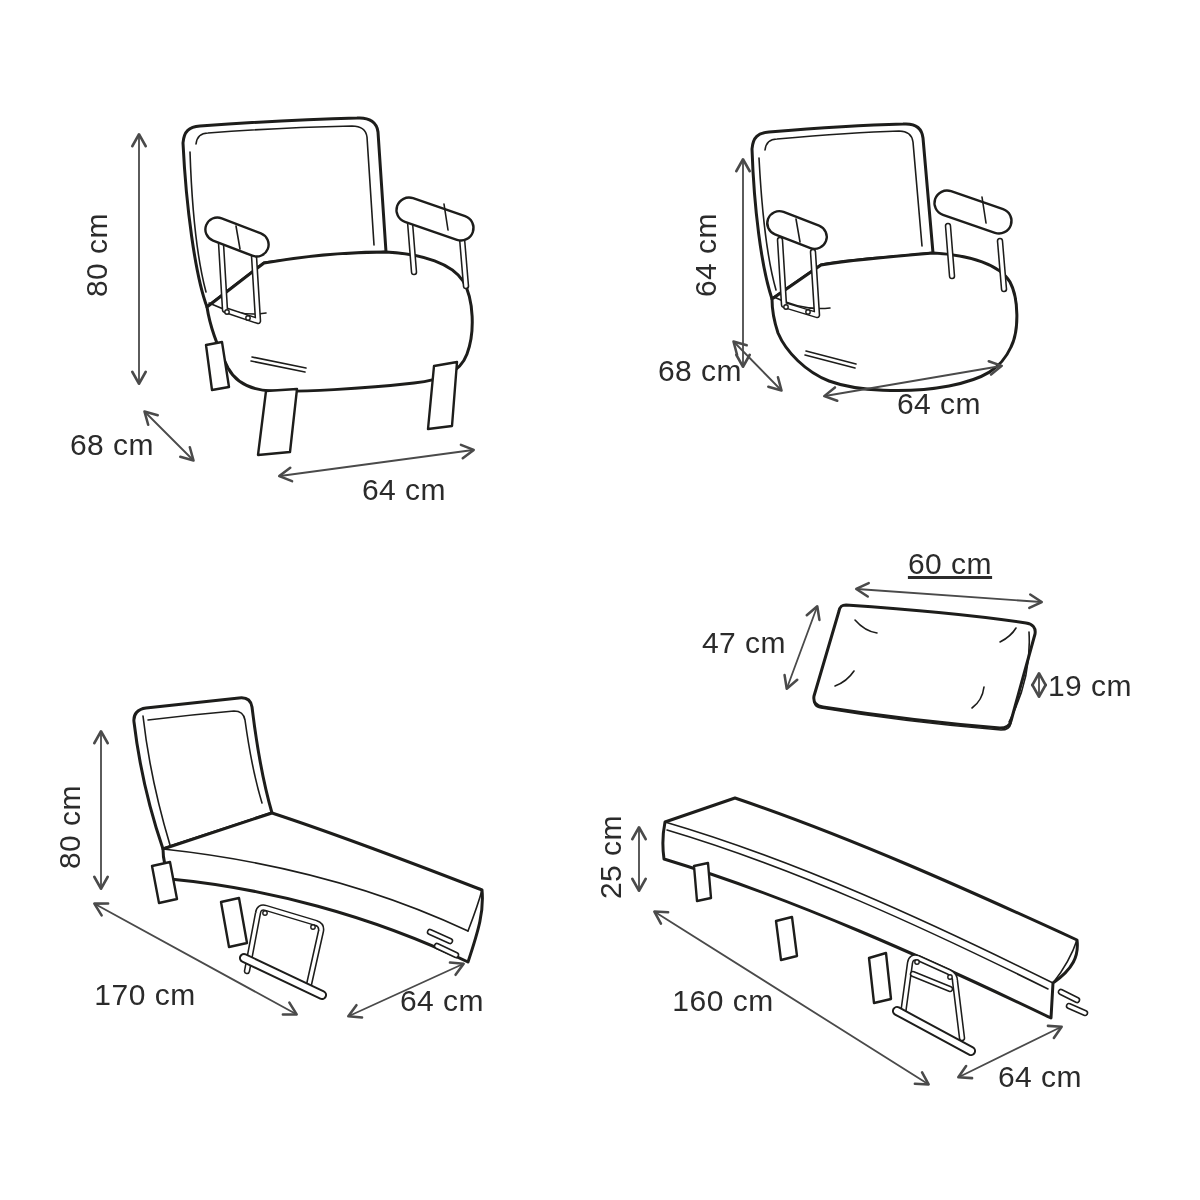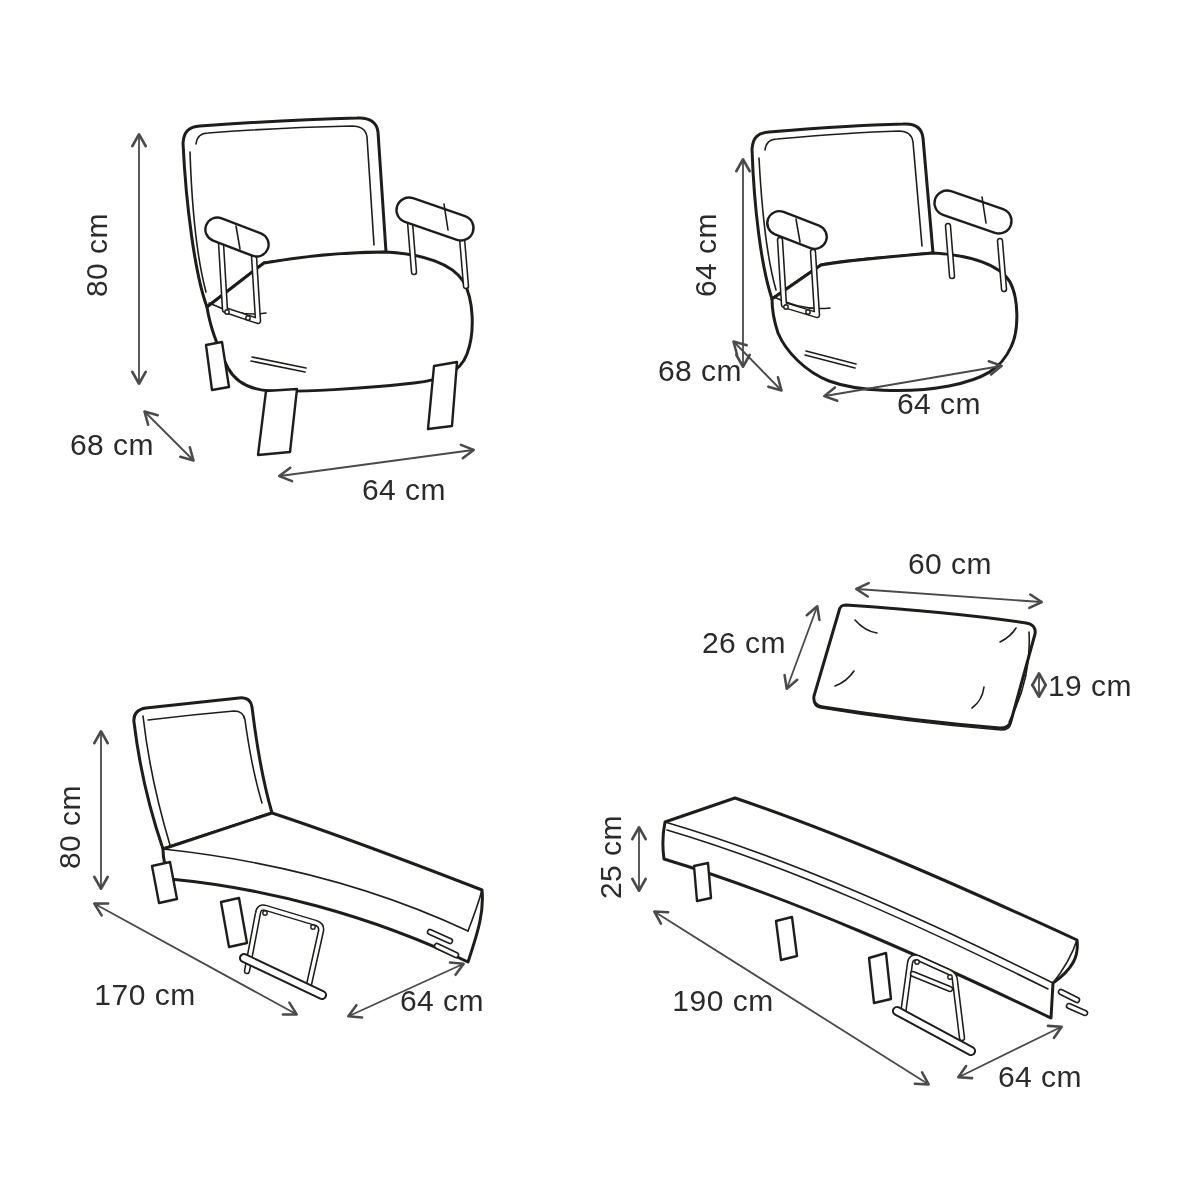--- a/index.html
+++ b/index.html
@@ -209,25 +209,25 @@
   </svg>
 
   <div class="dim-label vertical" style="left:97px;top:255px;">80 cm</div>
   <div class="dim-label" style="left:112px;top:445px;">68 cm</div>
   <div class="dim-label" style="left:404px;top:490px;">64 cm</div>
 
   <div class="dim-label vertical" style="left:706px;top:255px;">64 cm</div>
   <div class="dim-label" style="left:700px;top:371px;">68 cm</div>
   <div class="dim-label" style="left:939px;top:404px;">64 cm</div>
 
-  <div class="dim-label" style="left:950px;top:564px;">60 cm</div>
-  <div class="dim-label" style="left:744px;top:643px;">26 cm</div>
+  <div class="dim-label" style="left:950px;top:564px;text-decoration:underline;">60 cm</div>
+  <div class="dim-label" style="left:744px;top:643px;">47 cm</div>
   <div class="dim-label" style="left:1090px;top:686px;">19 cm</div>
 
   <div class="dim-label vertical" style="left:70px;top:827px;">80 cm</div>
   <div class="dim-label" style="left:145px;top:975px;margin-top:20px;">170 cm</div>
   <div class="dim-label" style="left:442px;top:1001px;">64 cm</div>
 
   <div class="dim-label vertical" style="left:611px;top:857px;">25 cm</div>
-  <div class="dim-label" style="left:723px;top:1001px;">190 cm</div>
+  <div class="dim-label" style="left:723px;top:1001px;">160 cm</div>
   <div class="dim-label" style="left:1040px;top:1077px;">64 cm</div>
 
 </div>
 
 </body></html>

